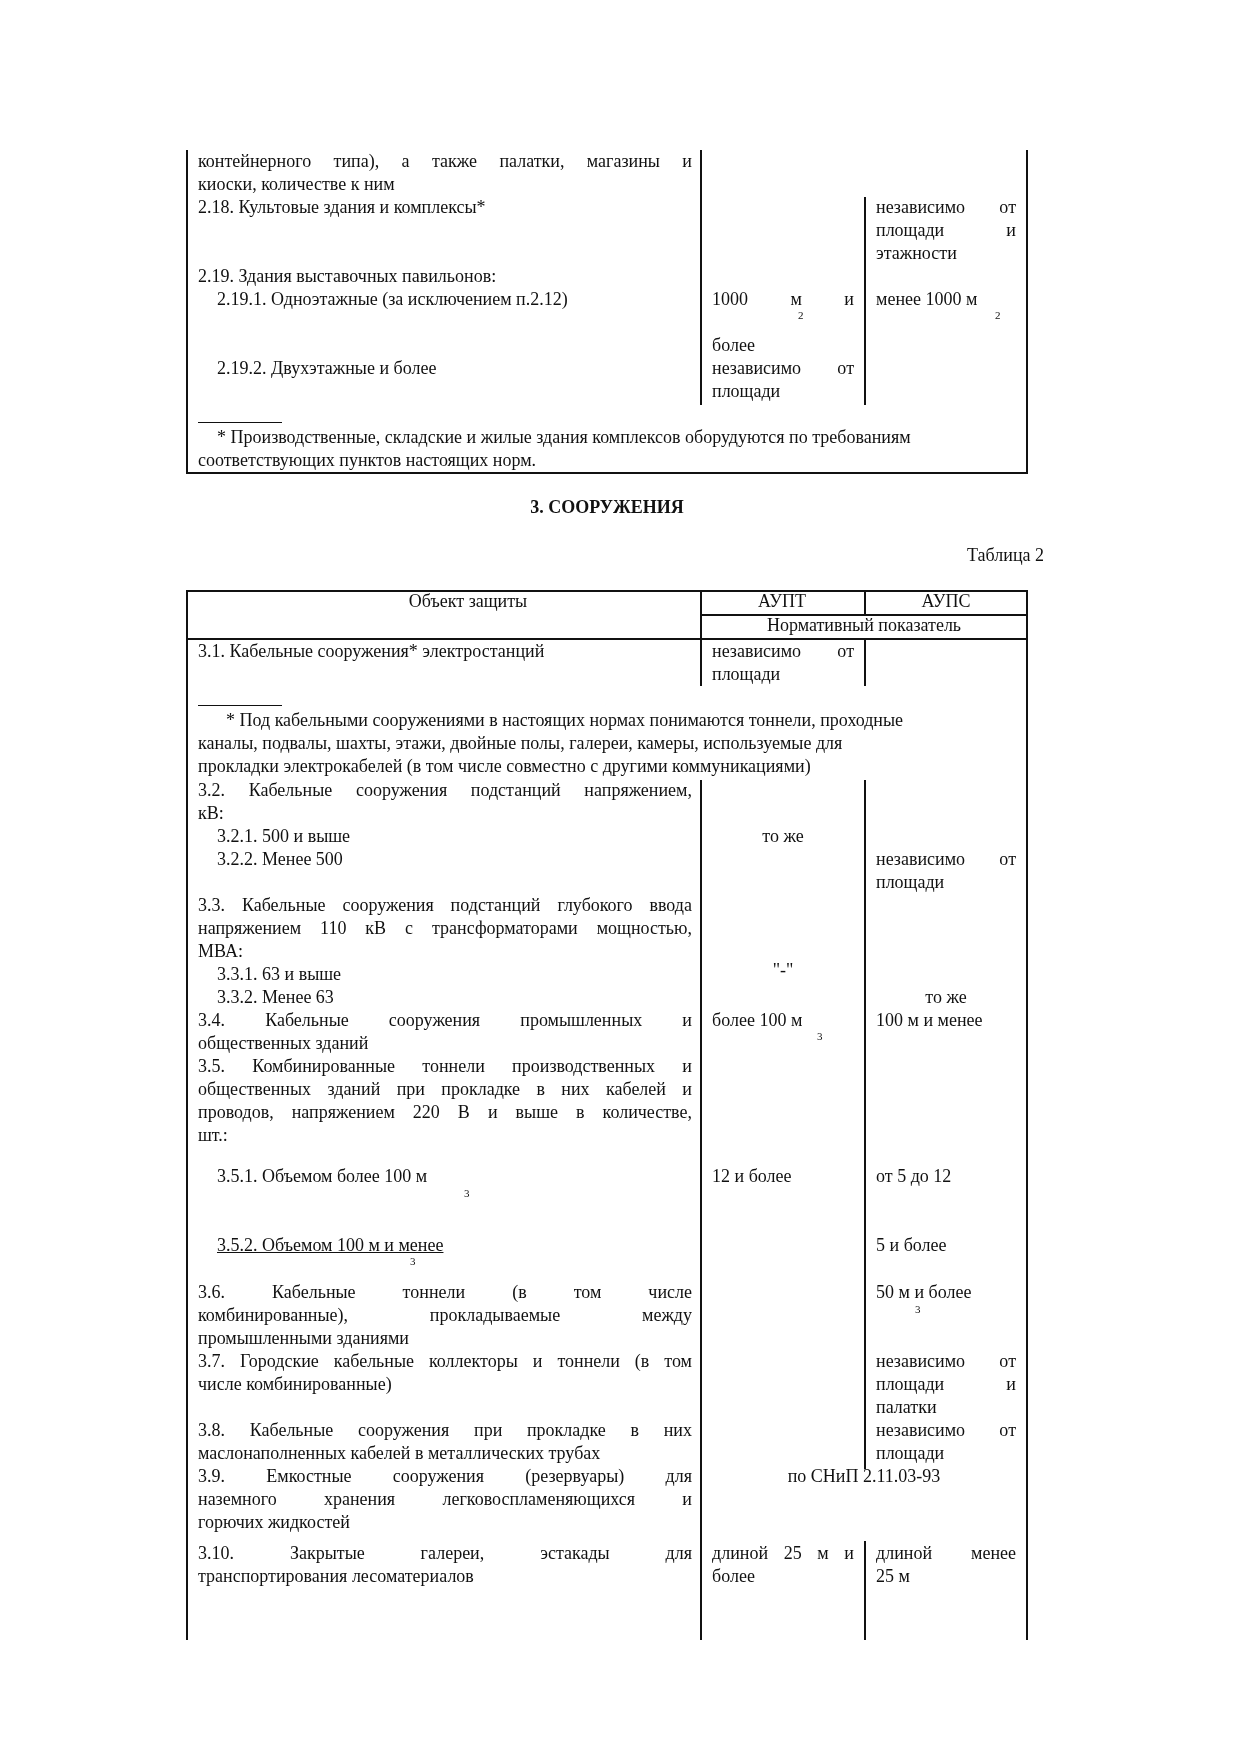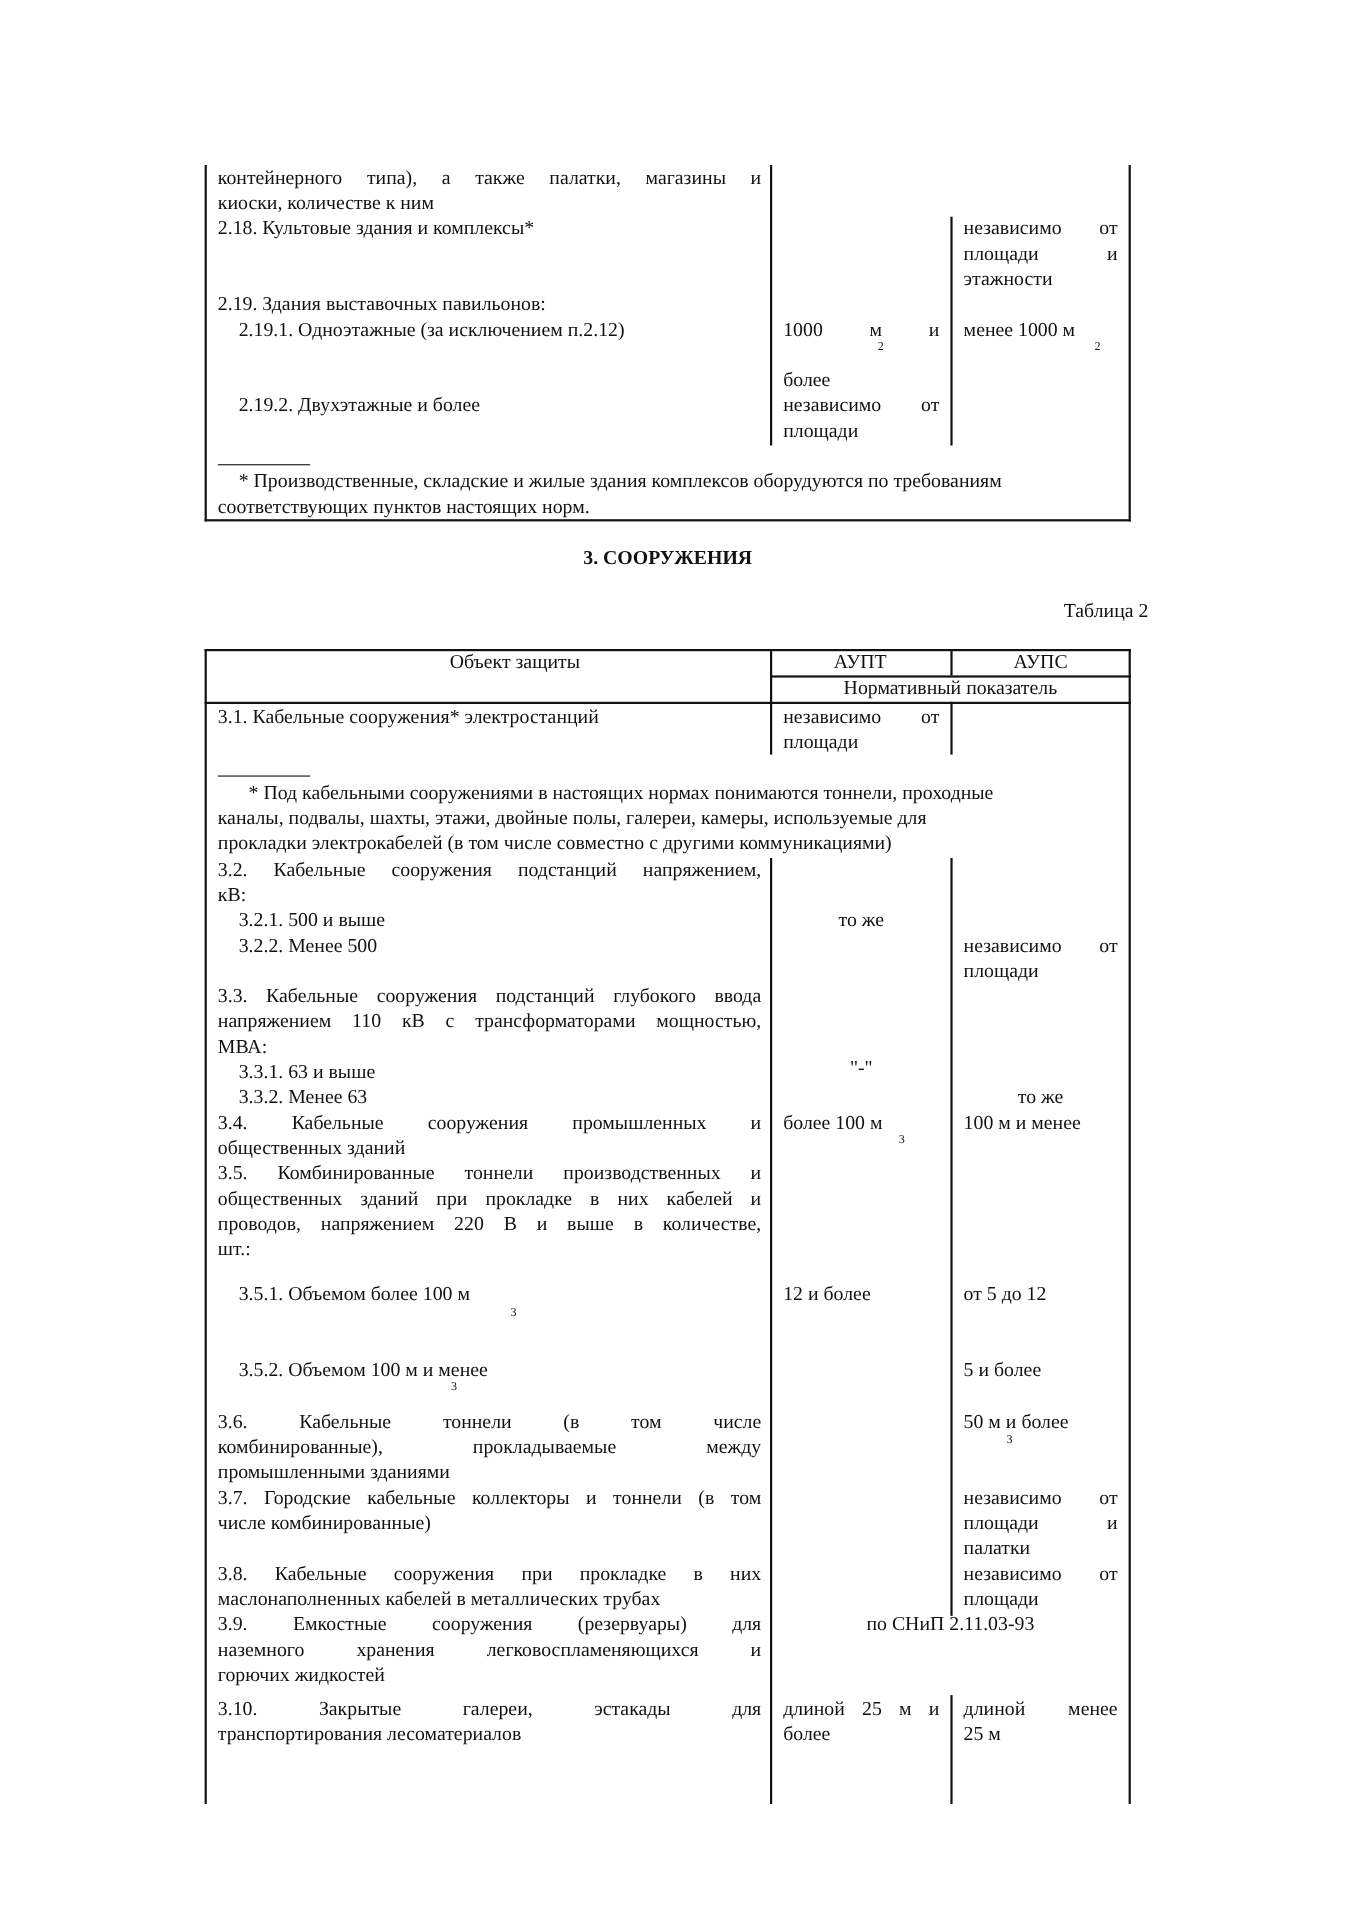--- a/index.html
+++ b/index.html
@@ -112,21 +112,21 @@
   <div class="j" style="left:198px;top:1055px;width:494px;">3.5. Комбинированные тоннели производственных и</div>
   <div class="j" style="left:198px;top:1078px;width:494px;">общественных зданий при прокладке в них кабелей и</div>
   <div class="j" style="left:198px;top:1101px;width:494px;">проводов, напряжением 220 В и выше в количестве,</div>
   <div class="t" style="left:198px;top:1124px;">шт.:</div>
 
   <div class="t" style="left:217px;top:1165px;">3.5.1. Объемом более 100 м</div>
   <div class="sub" style="left:464px;top:1188px;">3</div>
   <div class="t" style="left:712px;top:1165px;">12 и более</div>
   <div class="t" style="left:876px;top:1165px;">от 5 до 12</div>
 
-  <div class="t" style="left:217px;top:1234px;">3.5.2. Объемом 100 м и менее</div>
+  <div class="t" style="left:217px;top:1234px;text-decoration:underline;">3.5.2. Объемом 100 м и менее</div>
   <div class="sub" style="left:410px;top:1256px;">3</div>
   <div class="t" style="left:876px;top:1234px;">5 и более</div>
 
   <div class="j" style="left:198px;top:1281px;width:494px;">3.6. Кабельные тоннели (в том числе</div>
   <div class="j" style="left:198px;top:1304px;width:494px;">комбинированные), прокладываемые между</div>
   <div class="t" style="left:198px;top:1327px;">промышленными зданиями</div>
   <div class="t" style="left:876px;top:1281px;">50 м и более</div>
   <div class="sub" style="left:915px;top:1304px;">3</div>
 
   <div class="j" style="left:198px;top:1350px;width:494px;">3.7. Городские кабельные коллекторы и тоннели (в том</div>

